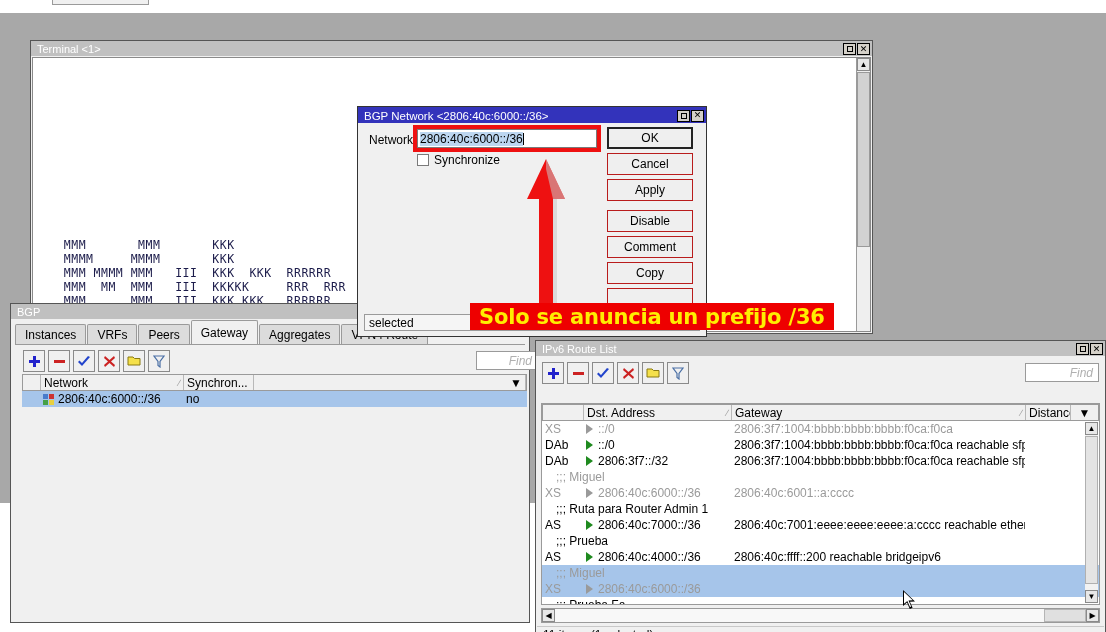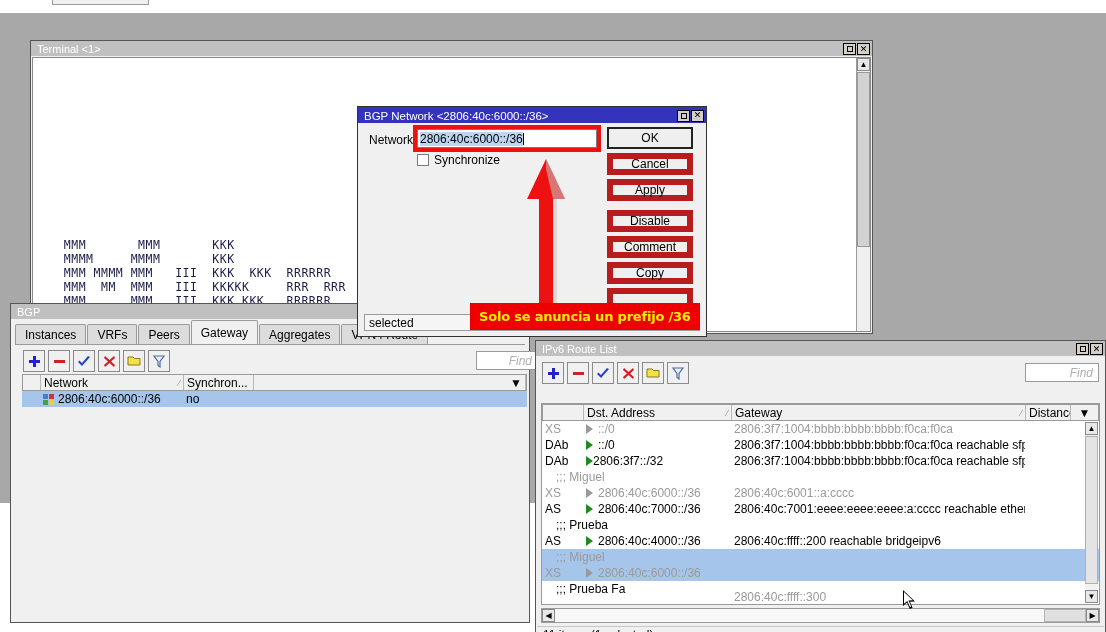--- a/index.html
+++ b/index.html
@@ -104,31 +104,31 @@
     position:absolute;background:#fff;border:1px solid #7a7a7a;box-sizing:border-box;
     font-size:12px;padding:1px 2px;display:flex;align-items:center;
   }
   .netinput .seltext{background:#bcd6f0;color:#000;}
   .netinput .caret{display:inline-block;width:1px;height:12px;background:#000;margin-left:0px;}
   .redbox{position:absolute;border:4px solid #ee1111;box-sizing:border-box;z-index:45;}
   .chk{position:absolute;display:flex;align-items:center;gap:5px;font-size:12px;}
   .chkbox{width:12px;height:12px;background:#fff;border:1px solid #7a7a7a;box-sizing:border-box;}
   .dbtn{
     position:absolute;left:249px;width:86px;height:22px;background:#efefef;
-    border:6px solid #b91c1c;box-sizing:border-box;display:flex;align-items:center;
+    border:1px solid #b91c1c;box-sizing:border-box;display:flex;align-items:center;
     justify-content:center;font-size:12px;
   }
   .dbtn.primary{border:2px solid #222;}
   #dlg-status{position:absolute;left:6px;right:6px;bottom:5px;height:17px;background:#f5f5f5;
      border:1px solid #9a9a9a;box-sizing:border-box;font-size:12px;padding:1px 4px;display:flex;align-items:center;}
 
   
   #anno{
     position:absolute;left:470px;top:290px;height:27px;background:#ee0000;color:#ffee00;
-    font-weight:bold;font-size:13px;display:flex;align-items:center;padding:0 9px;
+    font-weight:bold;font-size:21px;display:flex;align-items:center;padding:0 9px;
     z-index:60;white-space:nowrap;font-family:"DejaVu Sans",sans-serif;letter-spacing:-0.2px;
   }
   #arrow{position:absolute;left:523px;top:146px;width:46px;height:150px;z-index:59;}
 
   
   .netico{display:inline-block;width:11px;height:11px;position:relative;vertical-align:middle;margin-right:4px;}
   .netico i{position:absolute;width:5px;height:5px;display:block;}
   .cursor{position:absolute;z-index:70;}
 </style>
 </head>
@@ -327,38 +327,41 @@
               <div class="cell" style="width: 41px; border-right: none;">DAb</div>
               <div class="cell" style="width: 148px; border-right: none; display: flex; align-items: center; gap: 5px;">
                 <span style="display: inline-block; width: 0px; height: 0px; border-left: 7px solid rgb(31, 138, 31); border-top: 5px solid transparent; border-bottom: 5px solid transparent; flex: 0 0 auto;"></span>
                 <span>::/0</span>
               </div>
               <div class="cell" style="width: 294px; border-right: none;">2806:3f7:1004:bbbb:bbbb:bbbb:f0ca:f0ca reachable sfp1</div>
               <div class="cell" style="width: 45px; border-right: none;"></div>
             </div>
             <div class="row">
               <div class="cell" style="width: 41px; border-right: none;">DAb</div>
-              <div class="cell" style="width: 148px; border-right: none; display: flex; align-items: center; ">
+              <div class="cell" style="width: 148px; border-right: none; display: flex; align-items: center; gap: 5px;">
                 <span style="display: inline-block; width: 0px; height: 0px; border-left: 7px solid rgb(31, 138, 31); border-top: 5px solid transparent; border-bottom: 5px solid transparent; flex: 0 0 auto;"></span>
                 <span>2806:3f7::/32</span>
               </div>
               <div class="cell" style="width: 294px; border-right: none;">2806:3f7:1004:bbbb:bbbb:bbbb:f0ca:f0ca reachable sfp1</div>
               <div class="cell" style="width: 45px; border-right: none;"></div>
             </div>
             <div class="row dim">
               <div class="cell" style="width: 528px; border-right: none; padding-left: 14px;">;;; Miguel</div>
             </div>
             <div class="row dim">
               <div class="cell" style="width: 41px; border-right: none;">XS</div>
               <div class="cell" style="width: 148px; border-right: none; display: flex; align-items: center; gap: 5px;">
                 <span style="display: inline-block; width: 0px; height: 0px; border-left: 7px solid rgb(154, 154, 154); border-top: 5px solid transparent; border-bottom: 5px solid transparent; flex: 0 0 auto;"></span>
                 <span>2806:40c:6000::/36</span>
               </div>
               <div class="cell" style="width: 294px; border-right: none;">2806:40c:6001::a:cccc</div>
               <div class="cell" style="width: 45px; border-right: none;"></div>
+            </div>
+            <div class="row">
+              <div class="cell" style="width: 528px; border-right: none; padding-left: 14px;">;;; Ruta para Router Admin 1</div>
             </div>
             <div class="row">
               <div class="cell" style="width: 41px; border-right: none;">AS</div>
               <div class="cell" style="width: 148px; border-right: none; display: flex; align-items: center; gap: 5px;">
                 <span style="display: inline-block; width: 0px; height: 0px; border-left: 7px solid rgb(31, 138, 31); border-top: 5px solid transparent; border-bottom: 5px solid transparent; flex: 0 0 auto;"></span>
                 <span>2806:40c:7000::/36</span>
               </div>
               <div class="cell" style="width: 294px; border-right: none;">2806:40c:7001:eeee:eeee:eeee:a:cccc reachable ether8</div>
               <div class="cell" style="width: 45px; border-right: none;"></div>
             </div>

